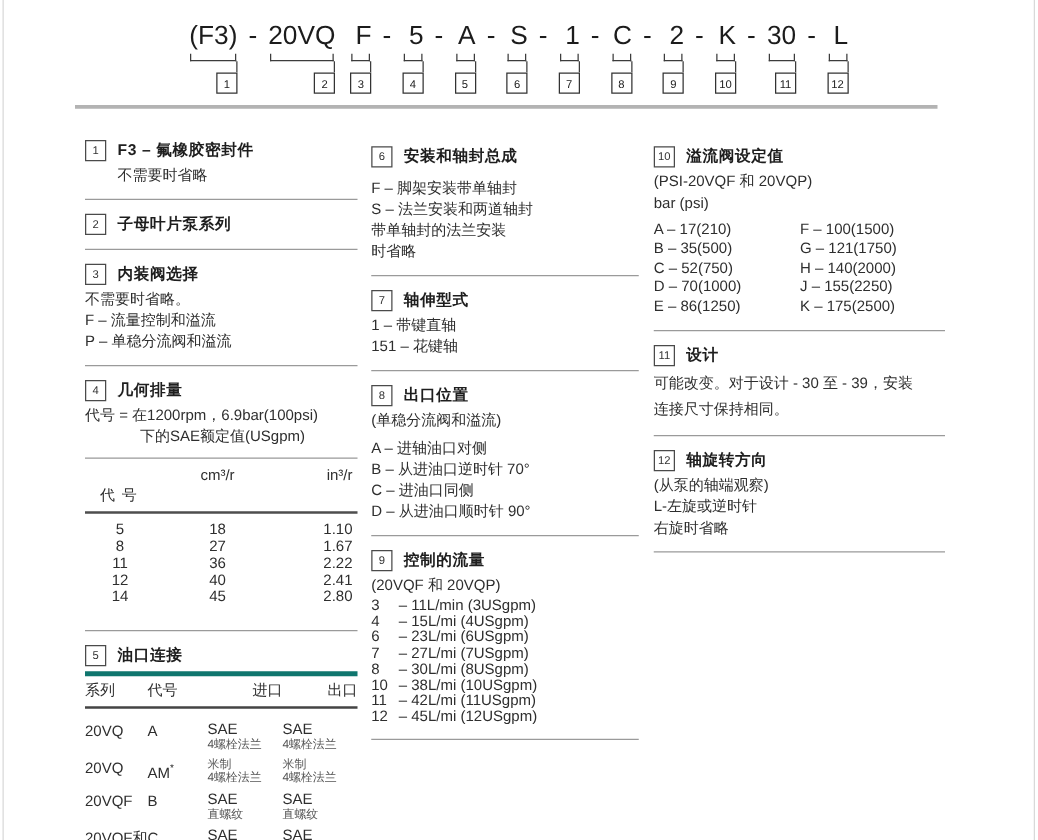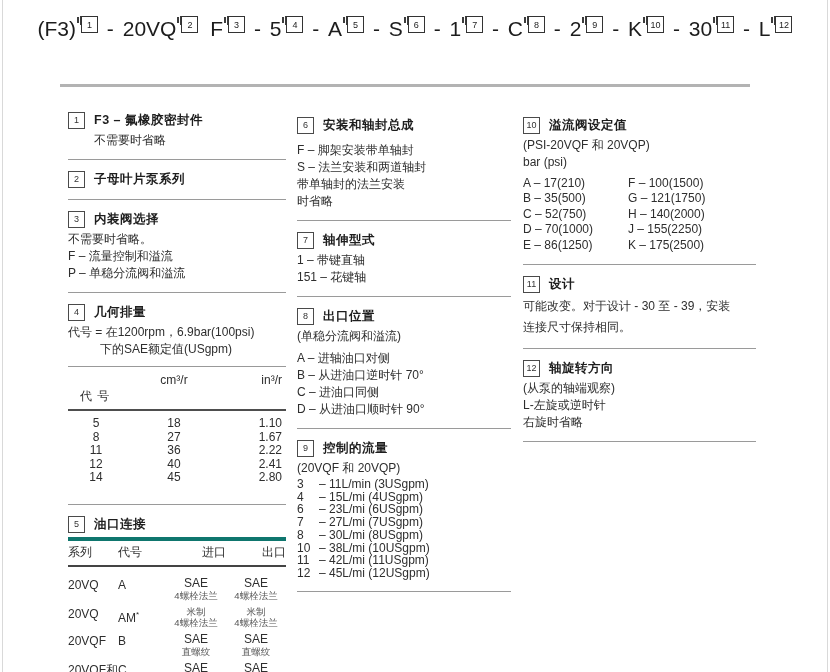--- a/index.html
+++ b/index.html
@@ -9,21 +9,21 @@
   }
   .edge{position:absolute;top:0;bottom:0;width:1px;background:#d9d9d9;}
   .edge-left{left:2px;}
   .edge-right{right:2px;}
 
   
   .code-row{
     position:absolute;left:0;right:0;top:16px;
     display:flex;justify-content:center;align-items:flex-start;
   }
-  .seg{display:flex;flex-direction:row;align-items:flex-start;}
+  .seg{display:flex;flex-direction:column;align-items:flex-end;}
   .seg-text,.sep{font-size:21px;line-height:26px;color:#1c1c1c;white-space:pre;}
   .sep{padding:0 3px;}
   .bracket{align-self:stretch;height:5px;margin:1px 1px 0 1px;
     border-left:1px solid #3c3c3c;border-right:1px solid #3c3c3c;border-bottom:1px solid #3c3c3c;}
   .stem{width:1px;height:9px;background:#3c3c3c;}
   .numbox{width:15px;height:15px;border:1px solid #333;display:flex;align-items:center;justify-content:center;
     font-size:9px;color:#222;background:#fff;}
   .top-rule{position:absolute;left:60px;top:84px;width:690px;height:3px;background:#b3b3b3;}
 
   
@@ -33,21 +33,21 @@
   #col-right{left:523px;width:233px;padding-top:12px;}
 
   .sec-head{display:flex;align-items:center;gap:9px;margin:0 0 4px 0;}
   .sec-num{width:15px;height:15px;border:1px solid #4a4a4a;flex:none;
     display:flex;align-items:center;justify-content:center;font-size:9px;color:#333;}
   .sec-title{font-weight:bold;font-size:12.5px;color:#1e1e1e;letter-spacing:.5px;}
   .line{margin:2px 0;}
   .divider{border:none;border-top:1px solid #9a9a9a;margin:11px 0;}
 
   #sec1 [data-list] .line{margin-left:26px;}
-  #sec4 [data-list] .line:nth-child(2){margin-left:32px;}
+  #sec4 [data-list] .line:nth-child(2){margin-left:44px;}
   #sec6 [data-list] .line:first-child{margin-top:9px;}
   #sec8 [data-list] .line:first-child{margin-bottom:7px;}
 
   
   .t4{margin-top:9px;border-top:1px solid #999;}
   .t4-head{display:grid;grid-template-columns:56px 1fr 62px;padding:6px 2px 5px 2px;border-bottom:2px solid #4e4e4e;}
   .t4-head .h1{padding-left:10px;letter-spacing:1px;margin-top:16px;}
   .t4-head .h2{text-align:center;}
   .t4-head .h3{text-align:right;padding-right:2px;}
   .t4-body{padding:6px 0 8px 0;}
@@ -59,29 +59,29 @@
   
   .t5{margin-top:4px;}
   .t5-head{display:grid;grid-template-columns:50px 48px 60px 60px;
     border-top:4px solid #0f766e;border-bottom:2px solid #444;padding:4px 0 5px 0;}
   .t5-head .h3,.t5-head .h4{text-align:right;}
   .t5-body{padding:5px 0 6px 0;}
   .t5-row{display:grid;grid-template-columns:50px 48px 60px 60px;margin:5px 0;align-items:flex-start;}
   .t5-row .series{font-size:12px;padding-top:1px;}
   .t5-row .code{font-size:12px;padding-top:1px;}
   .t5-row .code sup{font-size:8px;}
-  .port{text-align:center;}
+  .port{}
   .port .pl-big{font-size:12px;line-height:13px;}
   .port .pl-small{font-size:9.5px;line-height:11px;color:#555;}
 
   
   .s9-items{margin-top:2px;}
   .s9-item{display:grid;grid-template-columns:22px 1fr;line-height:12.7px;}
   
-  .s10-grid{display:grid;grid-template-columns:105px 1fr;margin-top:6px;}
+  .s10-grid{display:grid;grid-template-columns:105px 1fr;column-gap:12px;margin-top:6px;}
   .s10-grid .line{line-height:15.4px;margin:0;}
   #sec11 .line{line-height:19px;}
 </style>
 </head>
 <body>
 
 <div class="edge edge-left"></div>
 <div class="edge edge-right"></div>
 
 <div class="code-row">

